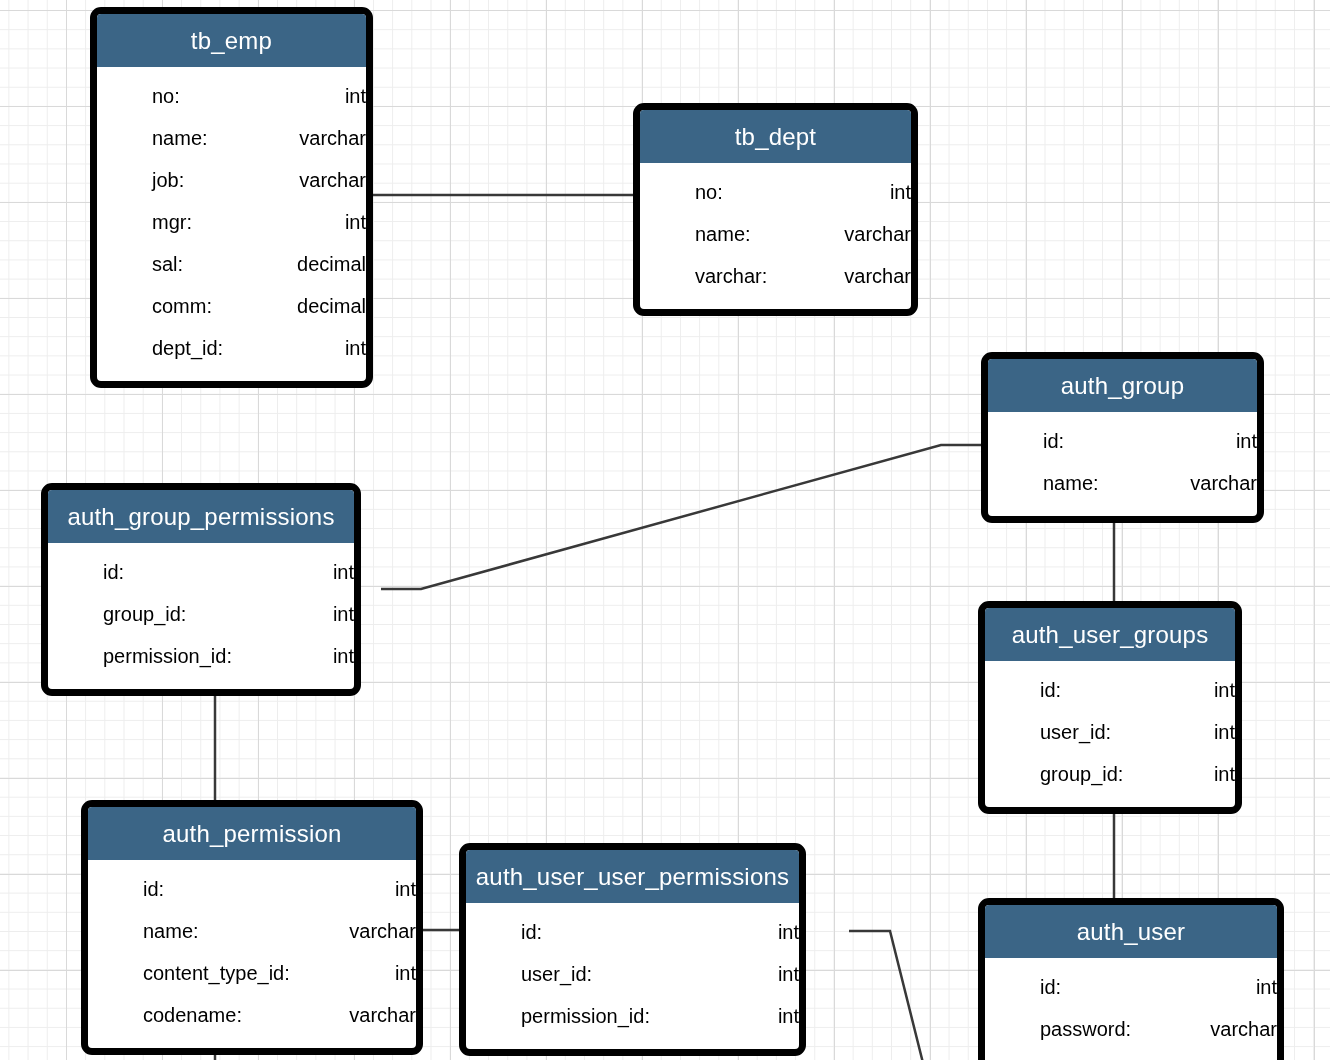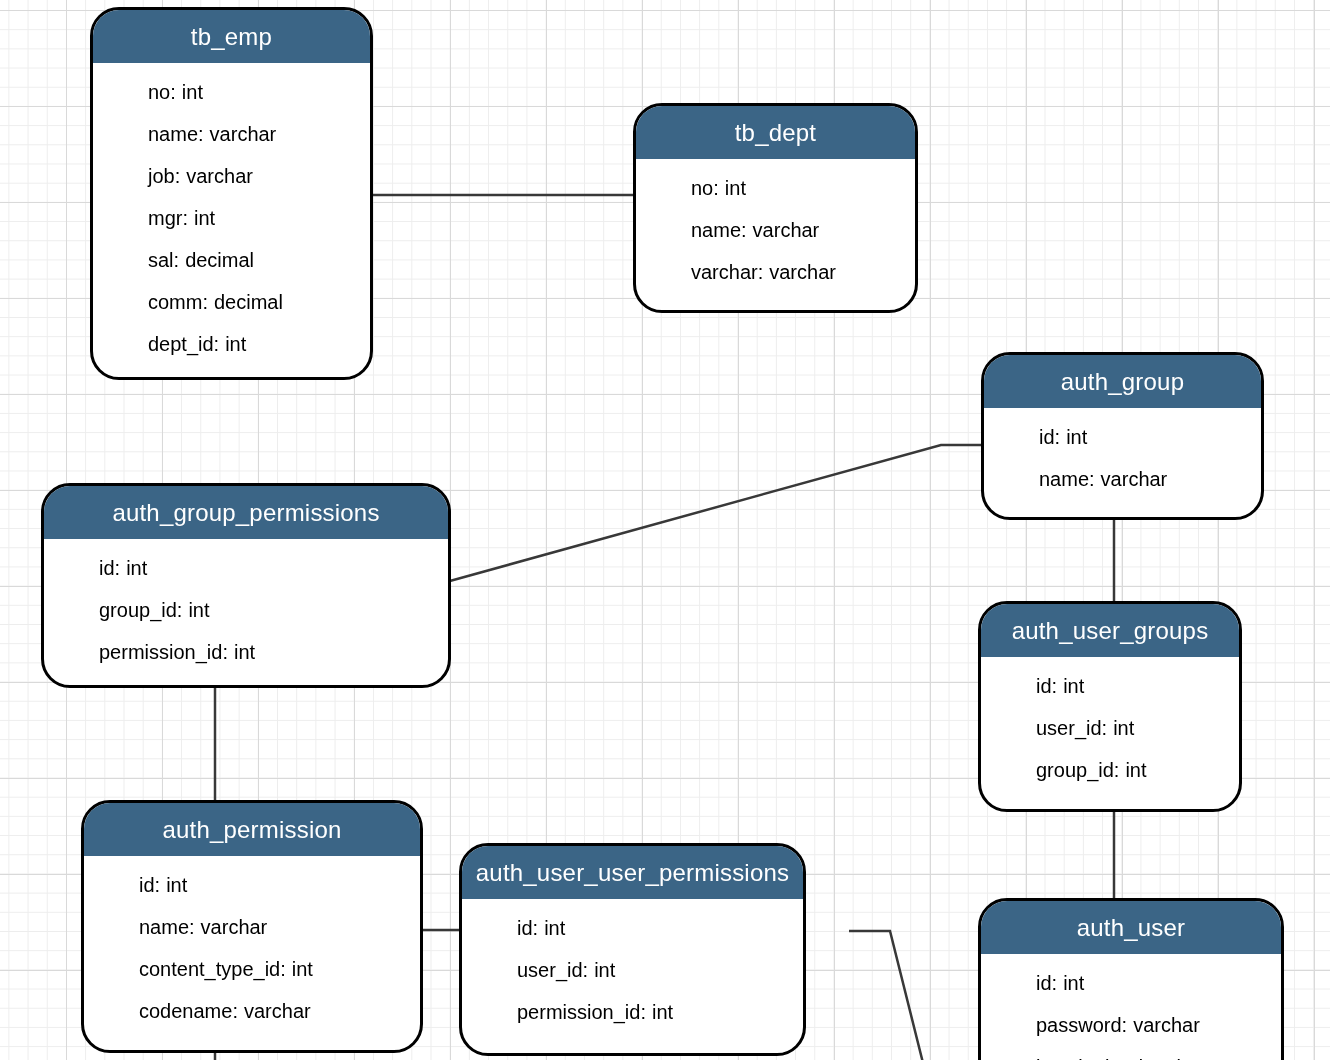--- a/index.html
+++ b/index.html
@@ -16,32 +16,32 @@
       linear-gradient(to bottom, #d9d9d9 1px, transparent 1px),
       linear-gradient(to right, #ededed 1px, transparent 1px),
       linear-gradient(to bottom, #ededed 1px, transparent 1px);
     background-size: 96px 96px, 96px 96px, 19.2px 19.2px, 19.2px 19.2px;
     background-position: 66px 0, 0 10px, 8.4px 0, 0 10px;
   }
   svg.wires{position:absolute;left:0;top:0;z-index:1;}
   svg.wires polyline{fill:none;stroke:#383838;stroke-width:2.5;}
   .table{
     position:absolute;z-index:2;box-sizing:border-box;
-    background:#ffffff;border:3px solid #000000;border-radius:29px;
+    background:#ffffff;border:7px solid #000000;border-radius:11px;
     overflow:hidden;
   }
   .tbl-header{
     height:53px;background:#3b6586;color:#ffffff;
     display:flex;align-items:center;justify-content:center;
     font-size:24px;letter-spacing:.2px;
   }
   .tbl-body{padding:8px 0 12px 0;}
   .row{
     height:42px;display:flex;align-items:center;
-    padding-left:55px;font-size:20px;white-space:nowrap;
+    padding-left:55px;font-size:20px;white-space:nowrap;justify-content:space-between;
   }
   .fname{color:#000000;}
   .ftype{color:#000000;margin-left:6px;}
 </style>
 </head>
 <body>
 
 <div class="canvas"></div>
 
 <svg class="wires" width="1330" height="1060" viewBox="0 0 1330 1060">
@@ -114,21 +114,21 @@
         <span class="fname">id:</span>
         <span class="ftype">int</span>
       </div>
       <div class="row">
         <span class="fname">name:</span>
         <span class="ftype">varchar</span>
       </div>
     </div>
 </div>
 
-<div class="table" style="left:41px;top:483px;width:410px;min-height:205px;">
+<div class="table" style="left:41px;top:483px;width:320px;min-height:205px;">
   <div class="tbl-header">auth_group_permissions</div>
   <div class="tbl-body">
       <div class="row">
         <span class="fname">id:</span>
         <span class="ftype">int</span>
       </div>
       <div class="row">
         <span class="fname">group_id:</span>
         <span class="ftype">int</span>
       </div>

